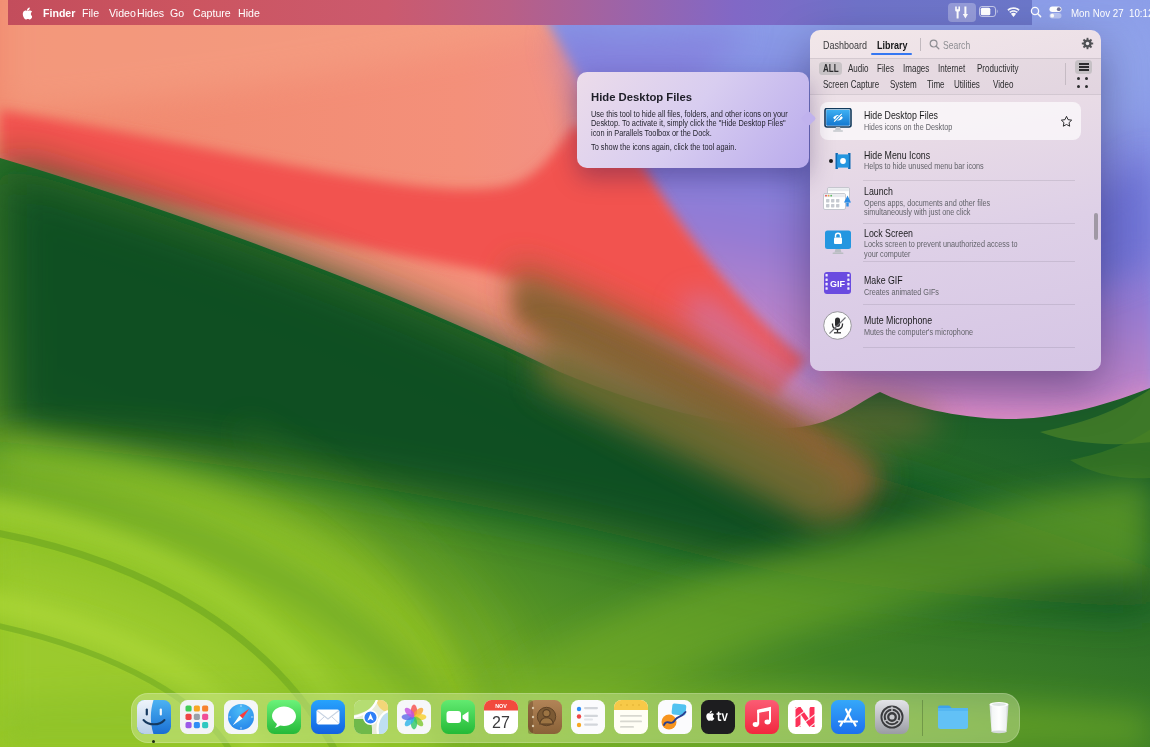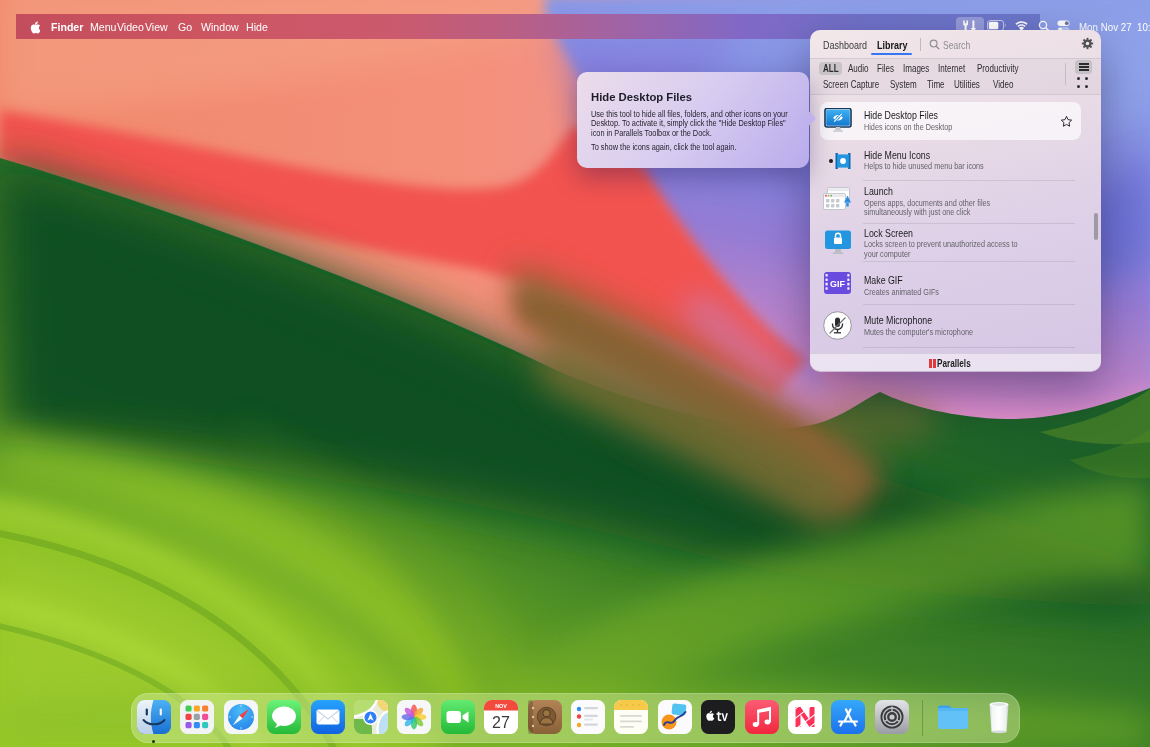--- a/index.html
+++ b/index.html
@@ -1,23 +1,23 @@
 <!DOCTYPE html>
 <html><head>
 <meta charset="utf-8">
 <style>
   html,body{margin:0;padding:0;width:1150px;height:747px;overflow:hidden;}
   body{font-family:"Liberation Sans",sans-serif;position:relative;background:#6fae25;}
   #wall{position:absolute;left:0;top:0;z-index:0;}
   .abs{position:absolute;}
   .cx{display:inline-block;transform:scaleX(0.78);transform-origin:0 50%;white-space:nowrap;}
   
-  #menubar{position:absolute;left:16px;top:0;width:1024px;height:25px;z-index:10;
+  #menubar{position:absolute;left:8px;top:0;width:1024px;height:25px;z-index:10;
     background:linear-gradient(90deg,#c34d5c 0%,#cc5560 18%,#cb5a6e 37%,#b95f86 49%,#9a64ab 61%,#8168c6 71%,#6f72c8 83%,#6b77c9 100%);
-    color:#fff;font-size:10.6px;margin-top:14px;}
+    color:#fff;font-size:10.6px;}
   #menubar span.mi{position:absolute;top:7px;line-height:12px;white-space:nowrap;}
   #menubar .b{font-weight:bold;}
   #mb-time{position:absolute;top:7px;left:1063px;font-weight:500;white-space:nowrap;font-size:10.6px;transform:scaleX(0.92);transform-origin:0 0;}
   
   #tip{position:absolute;left:577px;top:72px;width:232px;height:96px;z-index:40;border-radius:10px;
     background:linear-gradient(128deg,#ecdcea 0%,#d8cdf0 48%,#b9abec 100%);
     box-shadow:0 10px 24px rgba(40,20,80,0.35);}
   #tip .arrow{position:absolute;right:-5px;top:41px;width:11px;height:11px;transform:rotate(45deg);
     background:#c0b2ed;border-radius:2px;}
   #tip h4{margin:0;position:absolute;left:14px;top:19px;font-size:11.3px;color:#1d1d27;white-space:nowrap;}
@@ -130,25 +130,25 @@
     <path d="M240,430 C400,515 480,620 505,760" stroke="#3a7d22" stroke-width="16" opacity="0.4" filter="url(#b16)"></path>
   </g>
   <path d="M0,700 C400,678 800,688 1150,712 L1150,747 L0,747 Z" fill="#84bc28" opacity="0.45" filter="url(#b16)"></path>
 </svg>
 
 <div id="menubar">
   <svg class="abs" style="left:13px;top:6.5px" width="11" height="13" viewBox="0 0 16 19" fill="#fff">
     <path d="M11.7,4.1c0.7-0.9,1.2-2.1,1-3.3c-1,0.1-2.2,0.7-2.9,1.5C9.1,3.1,8.5,4.3,8.7,5.5C9.9,5.6,11,5,11.7,4.1z M14.4,10.2c0-2.2,1.8-3.3,1.9-3.3c-1-1.5-2.6-1.7-3.2-1.8c-1.4-0.1-2.6,0.8-3.3,0.8c-0.7,0-1.7-0.8-2.8-0.7C5.5,5.2,4.1,6,3.3,7.3c-1.5,2.6-0.4,6.6,1.1,8.7c0.7,1.1,1.6,2.3,2.7,2.2c1.1,0,1.5-0.7,2.9-0.7c1.3,0,1.7,0.7,2.9,0.7c1.2,0,2-1.1,2.7-2.2c0.8-1.2,1.2-2.4,1.2-2.5C16.7,13.5,14.4,12.6,14.4,10.2z"></path>
   </svg>
   <span class="mi b" style="left:35px">Finder</span>
-  <span class="mi" style="left:74px">Menu</span>
+  <span class="mi" style="left:74px">File</span>
   <span class="mi" style="left:101px">Video</span>
-  <span class="mi" style="left:129px">View</span>
+  <span class="mi" style="left:129px">Hides</span>
   <span class="mi" style="left:162px">Go</span>
-  <span class="mi" style="left:185px">Window</span>
+  <span class="mi" style="left:185px">Capture</span>
   <span class="mi" style="left:230px">Hide</span>
 
   <div class="abs" style="left:940px;top:3px;width:28px;height:19px;border-radius:4px;background:rgba(255,255,255,0.28)">
     <svg class="abs" style="left:6px;top:3px" width="16" height="13" viewBox="0 0 16 13" fill="#fff">
       <path d="M1.2,0.5 L2.8,0.5 L2.8,3.2 L4.4,3.2 L4.4,0.5 L6,0.5 L6,4.2 C6,5 5.4,5.5 4.6,5.6 L4.6,12.5 L2.6,12.5 L2.6,5.6 C1.8,5.5 1.2,5 1.2,4.2 Z"></path>
       <path d="M10.4,0.5 L12.4,0.5 L12.4,8 L14,8 L11.4,12.5 L8.8,8 L10.4,8 Z"></path>
     </svg>
   </div>
   <svg class="abs" style="left:971px;top:6px" width="20" height="12" viewBox="0 0 20 12">
     <rect x="0.5" y="0.5" width="16" height="10" rx="2.5" fill="none" stroke="rgba(255,255,255,0.6)"></rect>
@@ -601,18 +601,13 @@
     <line x1="14.5" y1="18.6" x2="14.5" y2="21.5" stroke="#2c2c2e" stroke-width="1.3"></line>
     <line x1="11" y1="21.8" x2="18" y2="21.8" stroke="#2c2c2e" stroke-width="1.3"></line>
     <line x1="6.5" y1="22.5" x2="22.5" y2="6.5" stroke="#6d6d72" stroke-width="1.1"></line>
   </svg>
   <span class="itTitle cx" style="top:284px">Mute Microphone</span>
   <span class="itSub cx" style="top:297.5px">Mutes the computer's microphone</span>
   <div class="sepline" style="top:316.5px"></div>
 
   <div class="abs" style="left:283.5px;top:183px;width:4.5px;height:27px;border-radius:2.5px;background:rgba(110,108,112,0.55)"></div>
 
-  <div id="pfooter">
-    <div class="abs" style="left:119px;top:4.5px;width:2.6px;height:9px;background:#e03a3a"></div>
-    <div class="abs" style="left:123px;top:4.5px;width:2.6px;height:9px;background:#e03a3a"></div>
-    <span class="abs cx" style="left:127px;top:3px;font-size:10.5px;font-weight:bold;color:#1d1d1f">Parallels</span>
-  </div>
 </div>
 
 </body></html>

